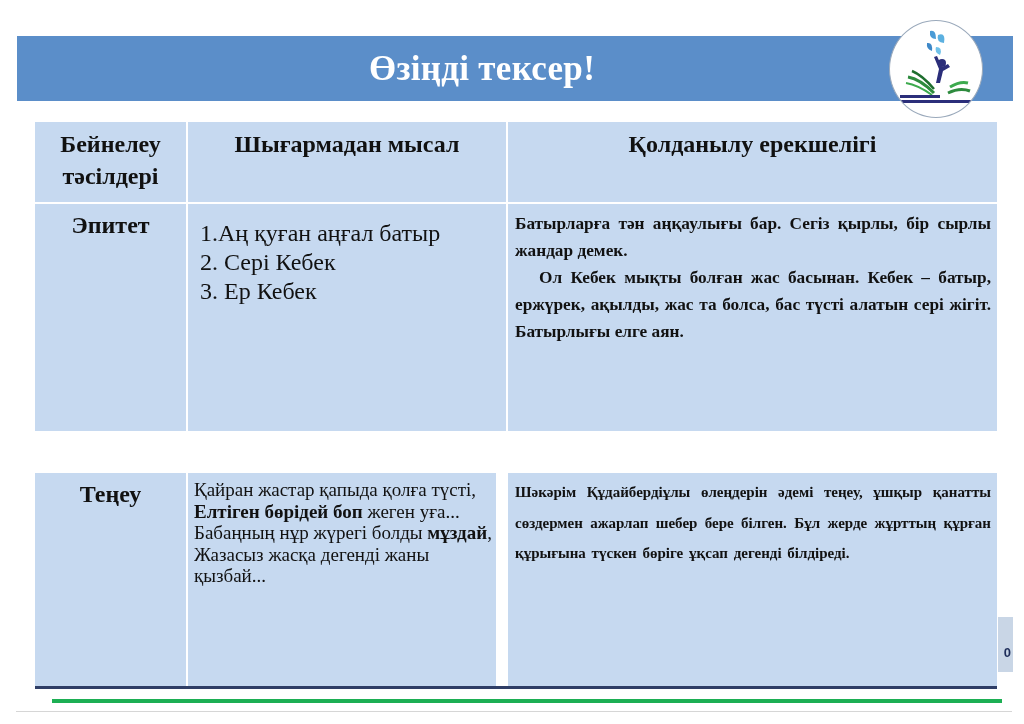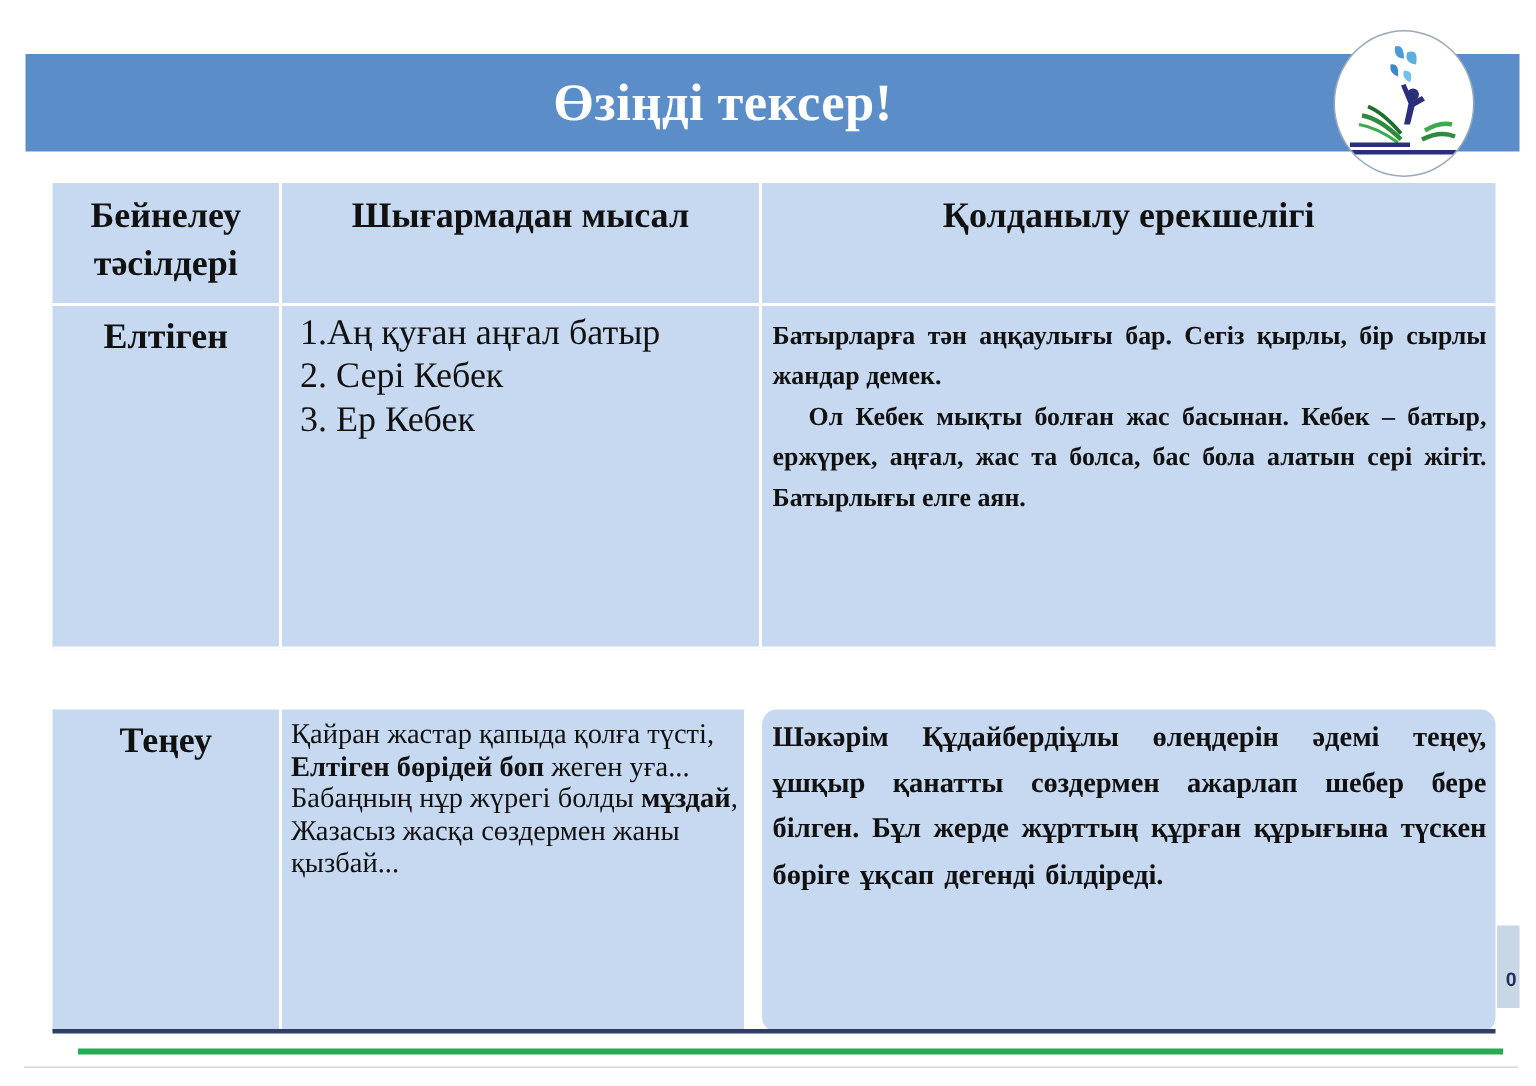--- a/index.html
+++ b/index.html
@@ -43,32 +43,32 @@
   .cell.last-col { border-right: none; }
   .cell.last-row { border-bottom: none; margin-top: 40px; }
 
   .hdr {
     font-weight: bold; font-size: 24px; line-height: 32px; text-align: center;
     padding-top: 6px;
   }
   .rowlabel {
     font-weight: bold; font-size: 24px; text-align: center; padding-top: 8px;
   }
-  .epithet-list { padding: 4px 0 0 12px; font-size: 24px; line-height: 29px; }
+  .epithet-list { padding: 15px 0 0 12px; font-size: 24px; line-height: 29px; }
   .epithet-list div { white-space: nowrap; }
   .poem { padding: 6px 0 0 6px; font-size: 19px; line-height: 21.5px; width: 310px; }
   .poem b { font-weight: bold; }
   .desc {
     padding: 6px 6px 0 7px; font-weight: bold; font-size: 17.3px; line-height: 27px;
     text-align: justify;
   }
   .desc .indent { text-indent: 24px; }
   .desc2 {
-    padding: 4px 6px 0 7px; font-weight: bold; font-size: 19px; line-height: 30.5px;
-    text-align: justify; word-spacing: 2px; border-radius: 10px;
+    padding: 4px 6px 0 7px; font-weight: bold; font-size: 15px; line-height: 30.5px;
+    text-align: justify; word-spacing: 2px;
   }
 
   .bottom-rule {
     position: absolute; left: 35px; top: 686px; width: 962px; height: 3px;
     background: #2F3E66;
   }
   .green-rule {
     position: absolute; left: 52px; top: 699px; width: 950px; height: 4px;
     background: #1DAF54;
   }
@@ -121,40 +121,40 @@
     <span>Бейнелеу тәсілдері</span>
   </div>
   <div class="cell hdr">
     <span>Шығармадан мысал</span>
   </div>
   <div class="cell hdr last-col">
     <span>Қолданылу ерекшелігі</span>
   </div>
 
   <div class="cell rowlabel">
-    <span>Елтіген</span>
+    <span>Эпитет</span>
   </div>
   <div class="cell epithet-list">
     <div>1.Аң қуған аңғал батыр</div>
     <div>2. Сері Кебек</div>
     <div>3. Ер Кебек</div>
   </div>
   <div class="cell desc last-col">
     <p>Батырларға тән аңқаулығы бар. Сегіз қырлы, бір сырлы жандар демек.</p>
-    <p class="indent">Ол Кебек мықты болған жас басынан. Кебек – батыр, ержүрек, аңғал, жас та болса, бас бола алатын сері жігіт. Батырлығы елге аян.</p>
+    <p class="indent">Ол Кебек мықты болған жас басынан. Кебек – батыр, ержүрек, ақылды, жас та болса, бас түсті алатын сері жігіт. Батырлығы елге аян.</p>
   </div>
 
   <div class="cell rowlabel last-row">
     <span>Теңеу</span>
   </div>
   <div class="cell poem last-row">
     <div>Қайран жастар қапыда қолға түсті,</div>
     <div><b>Елтіген бөрідей боп</b><span> жеген уға...</span></div>
     <div><span>Бабаңның нұр жүрегі болды </span><b>мұздай</b><span>,</span></div>
-    <div>Жазасыз жасқа сөздермен жаны қызбай...</div>
+    <div>Жазасыз жасқа дегенді жаны қызбай...</div>
   </div>
   <div class="cell desc2 last-col last-row">
     <p>Шәкәрім Құдайбердіұлы өлеңдерін әдемі теңеу, ұшқыр қанатты сөздермен ажарлап шебер бере білген. Бұл жерде жұрттың құрған құрығына түскен бөріге ұқсап дегенді білдіреді.</p>
   </div>
 </div>
 
 <div class="bottom-rule"></div>
 <div class="green-rule"></div>
 <div class="grey-rule"></div>
 <div class="page-tab"></div>

